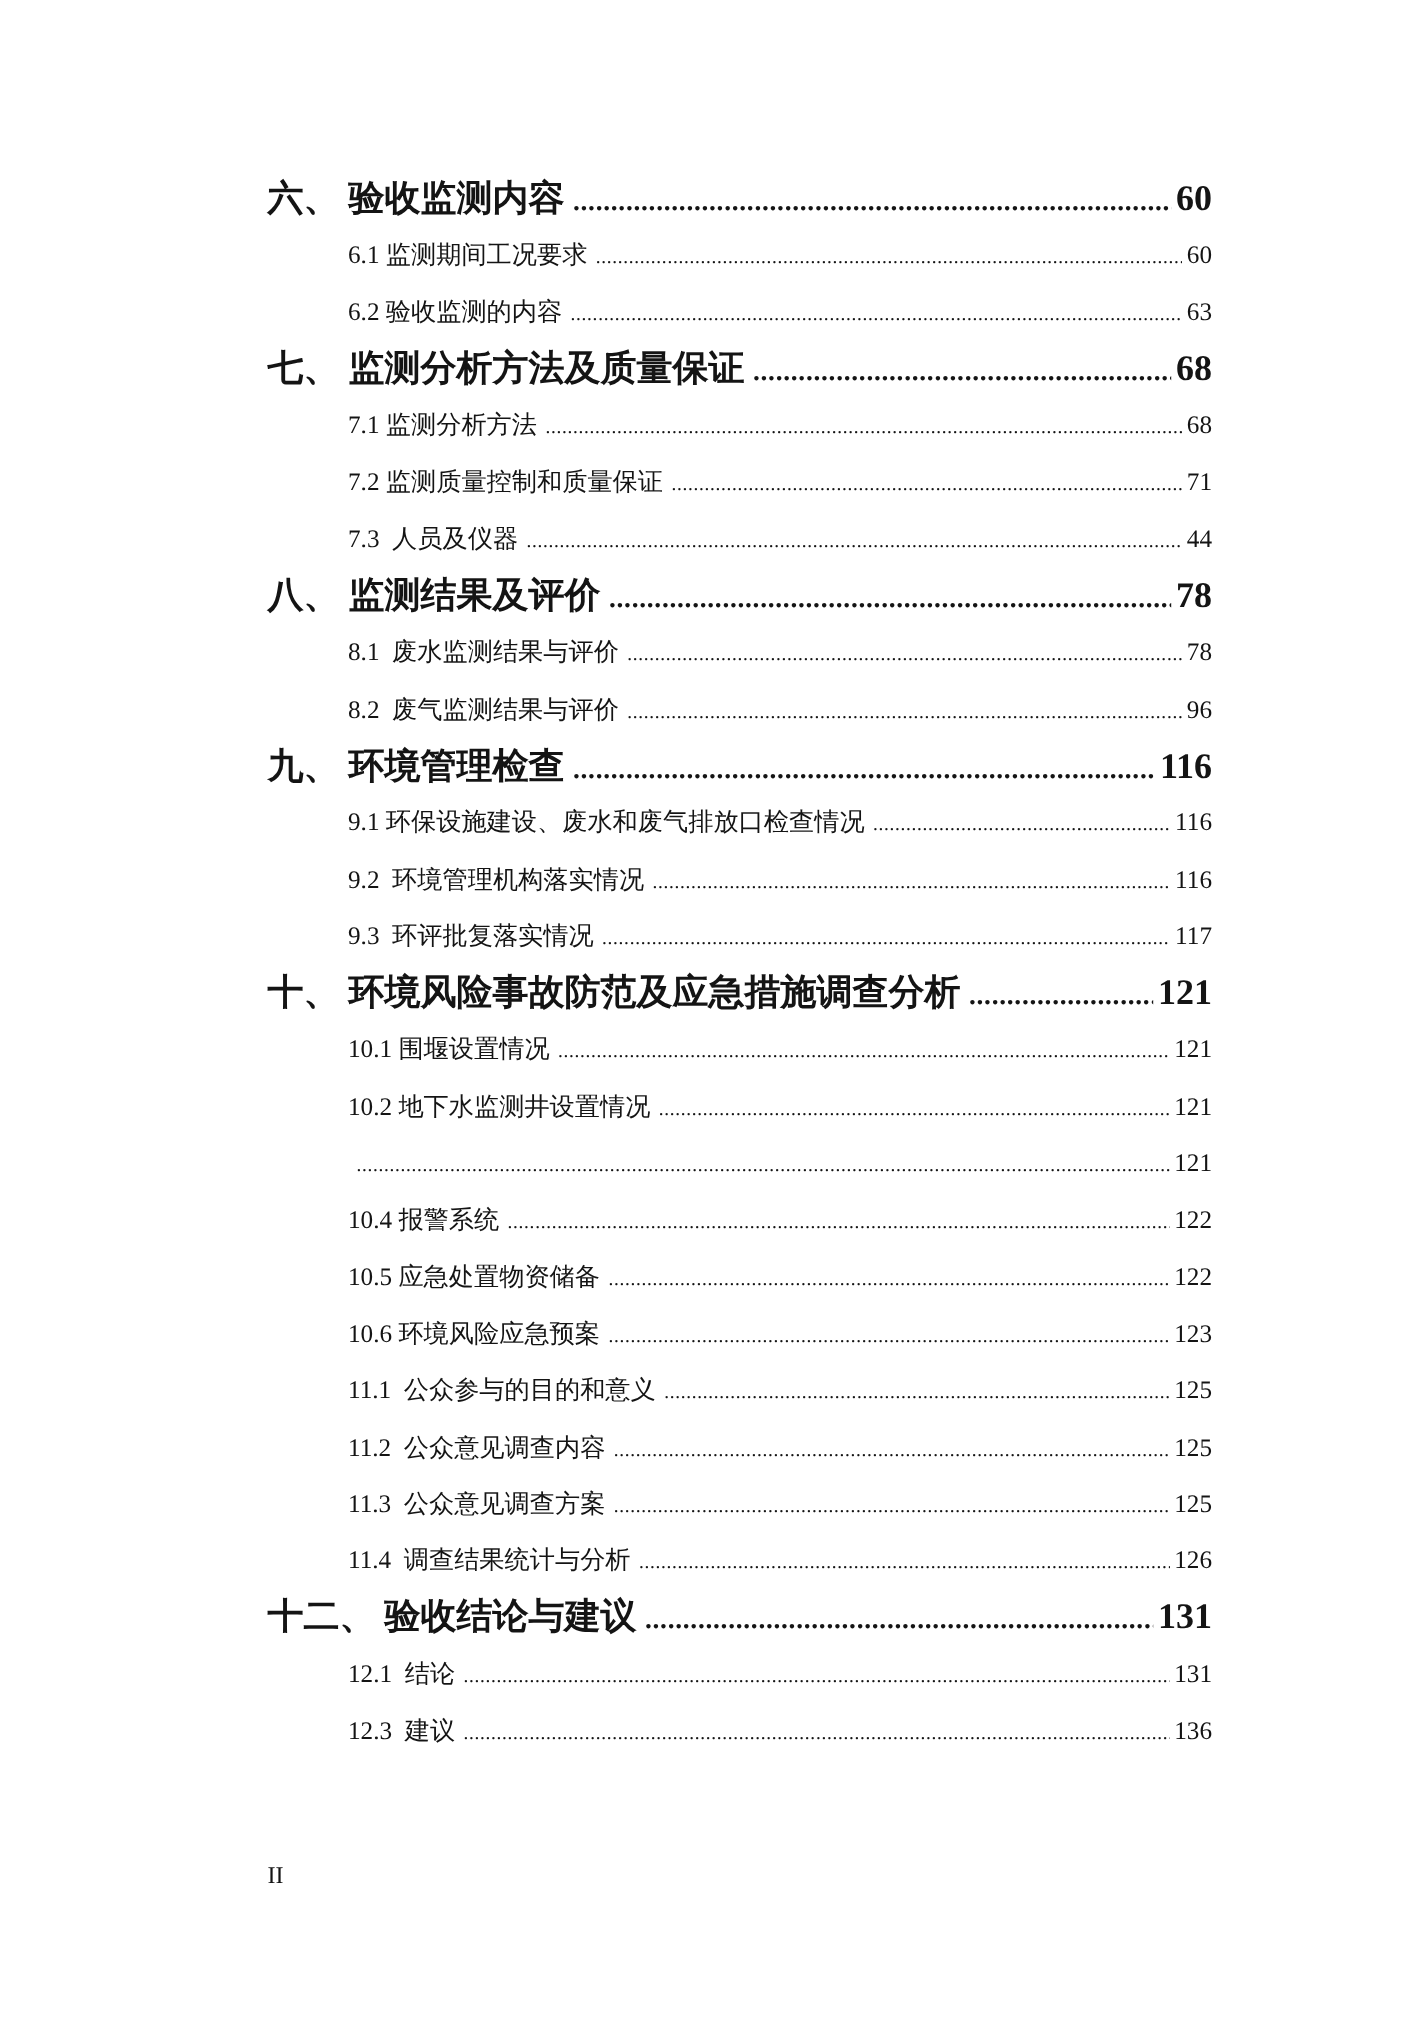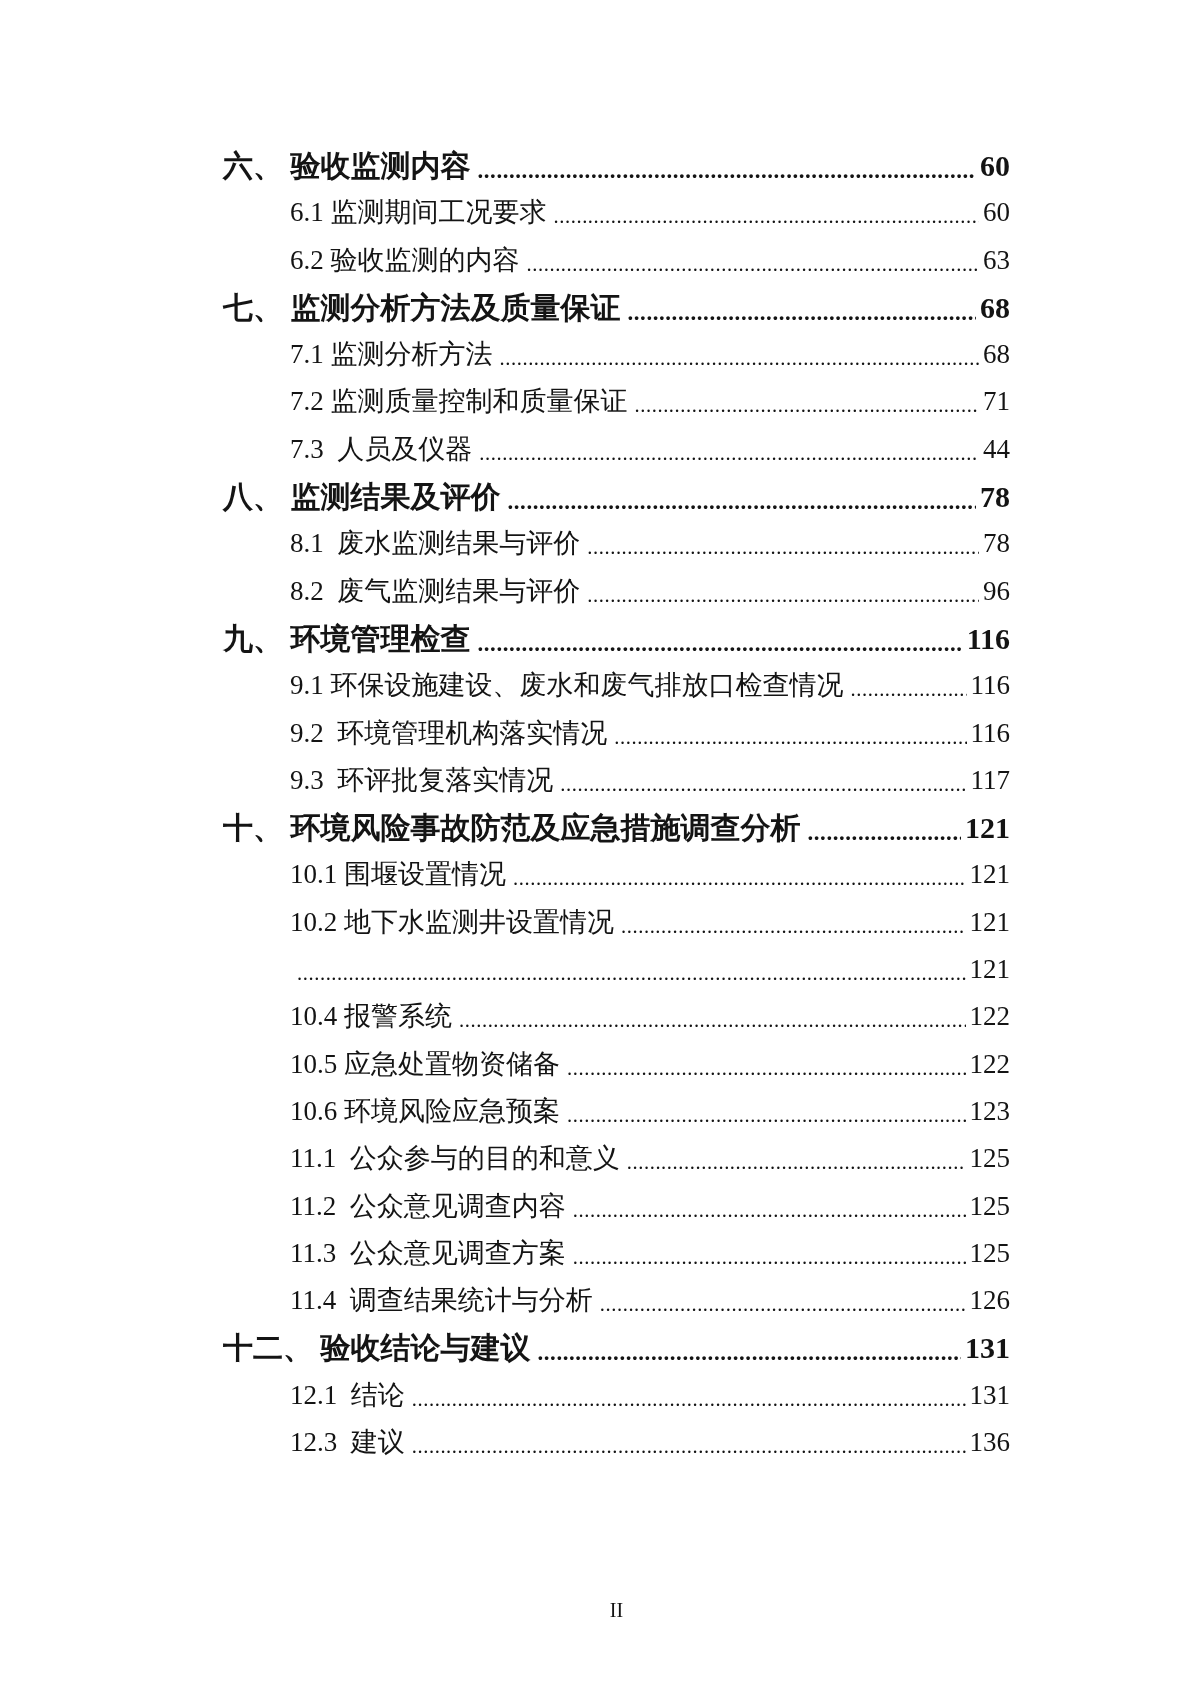--- a/index.html
+++ b/index.html
@@ -17,31 +17,31 @@
     overflow: hidden;
   }
   .toc {
     position: absolute;
     left: 223px;
     top: 142px;
     width: 787px;
   }
   .row {
     display: flex;
-    align-items: flex-start;
+    align-items: flex-end;
     height: 47.3px;
     line-height: 47.3px;
     white-space: nowrap;
   }
   .row.chapter {
     font-weight: bold;
     font-size: 30px;
   }
   .row.sub {
-    font-size: 27px;
+    font-size: 21px;
     padding-left: 67px;
   }
   .label {
     flex: 0 0 auto;
     white-space: pre;
   }
   .leader {
     flex: 1 1 auto;
     min-width: 0;
     overflow: hidden;
@@ -58,24 +58,22 @@
   .pageno {
     flex: 0 0 auto;
     padding-left: 4px;
     text-align: right;
   }
   .footer {
     position: absolute;
     left: 223px;
     top: 1548px;
     width: 787px;
-    text-align: center;
     font-size: 20px;
     line-height: 30px;
-    margin-top: 47px;
   }
 </style>
 </head>
 <body>
 
 <div class="page">
   <div class="toc" id="toc">
       <div class="row chapter">
     <span class="label">六、 验收监测内容</span>
     <span class="leader"></span>

